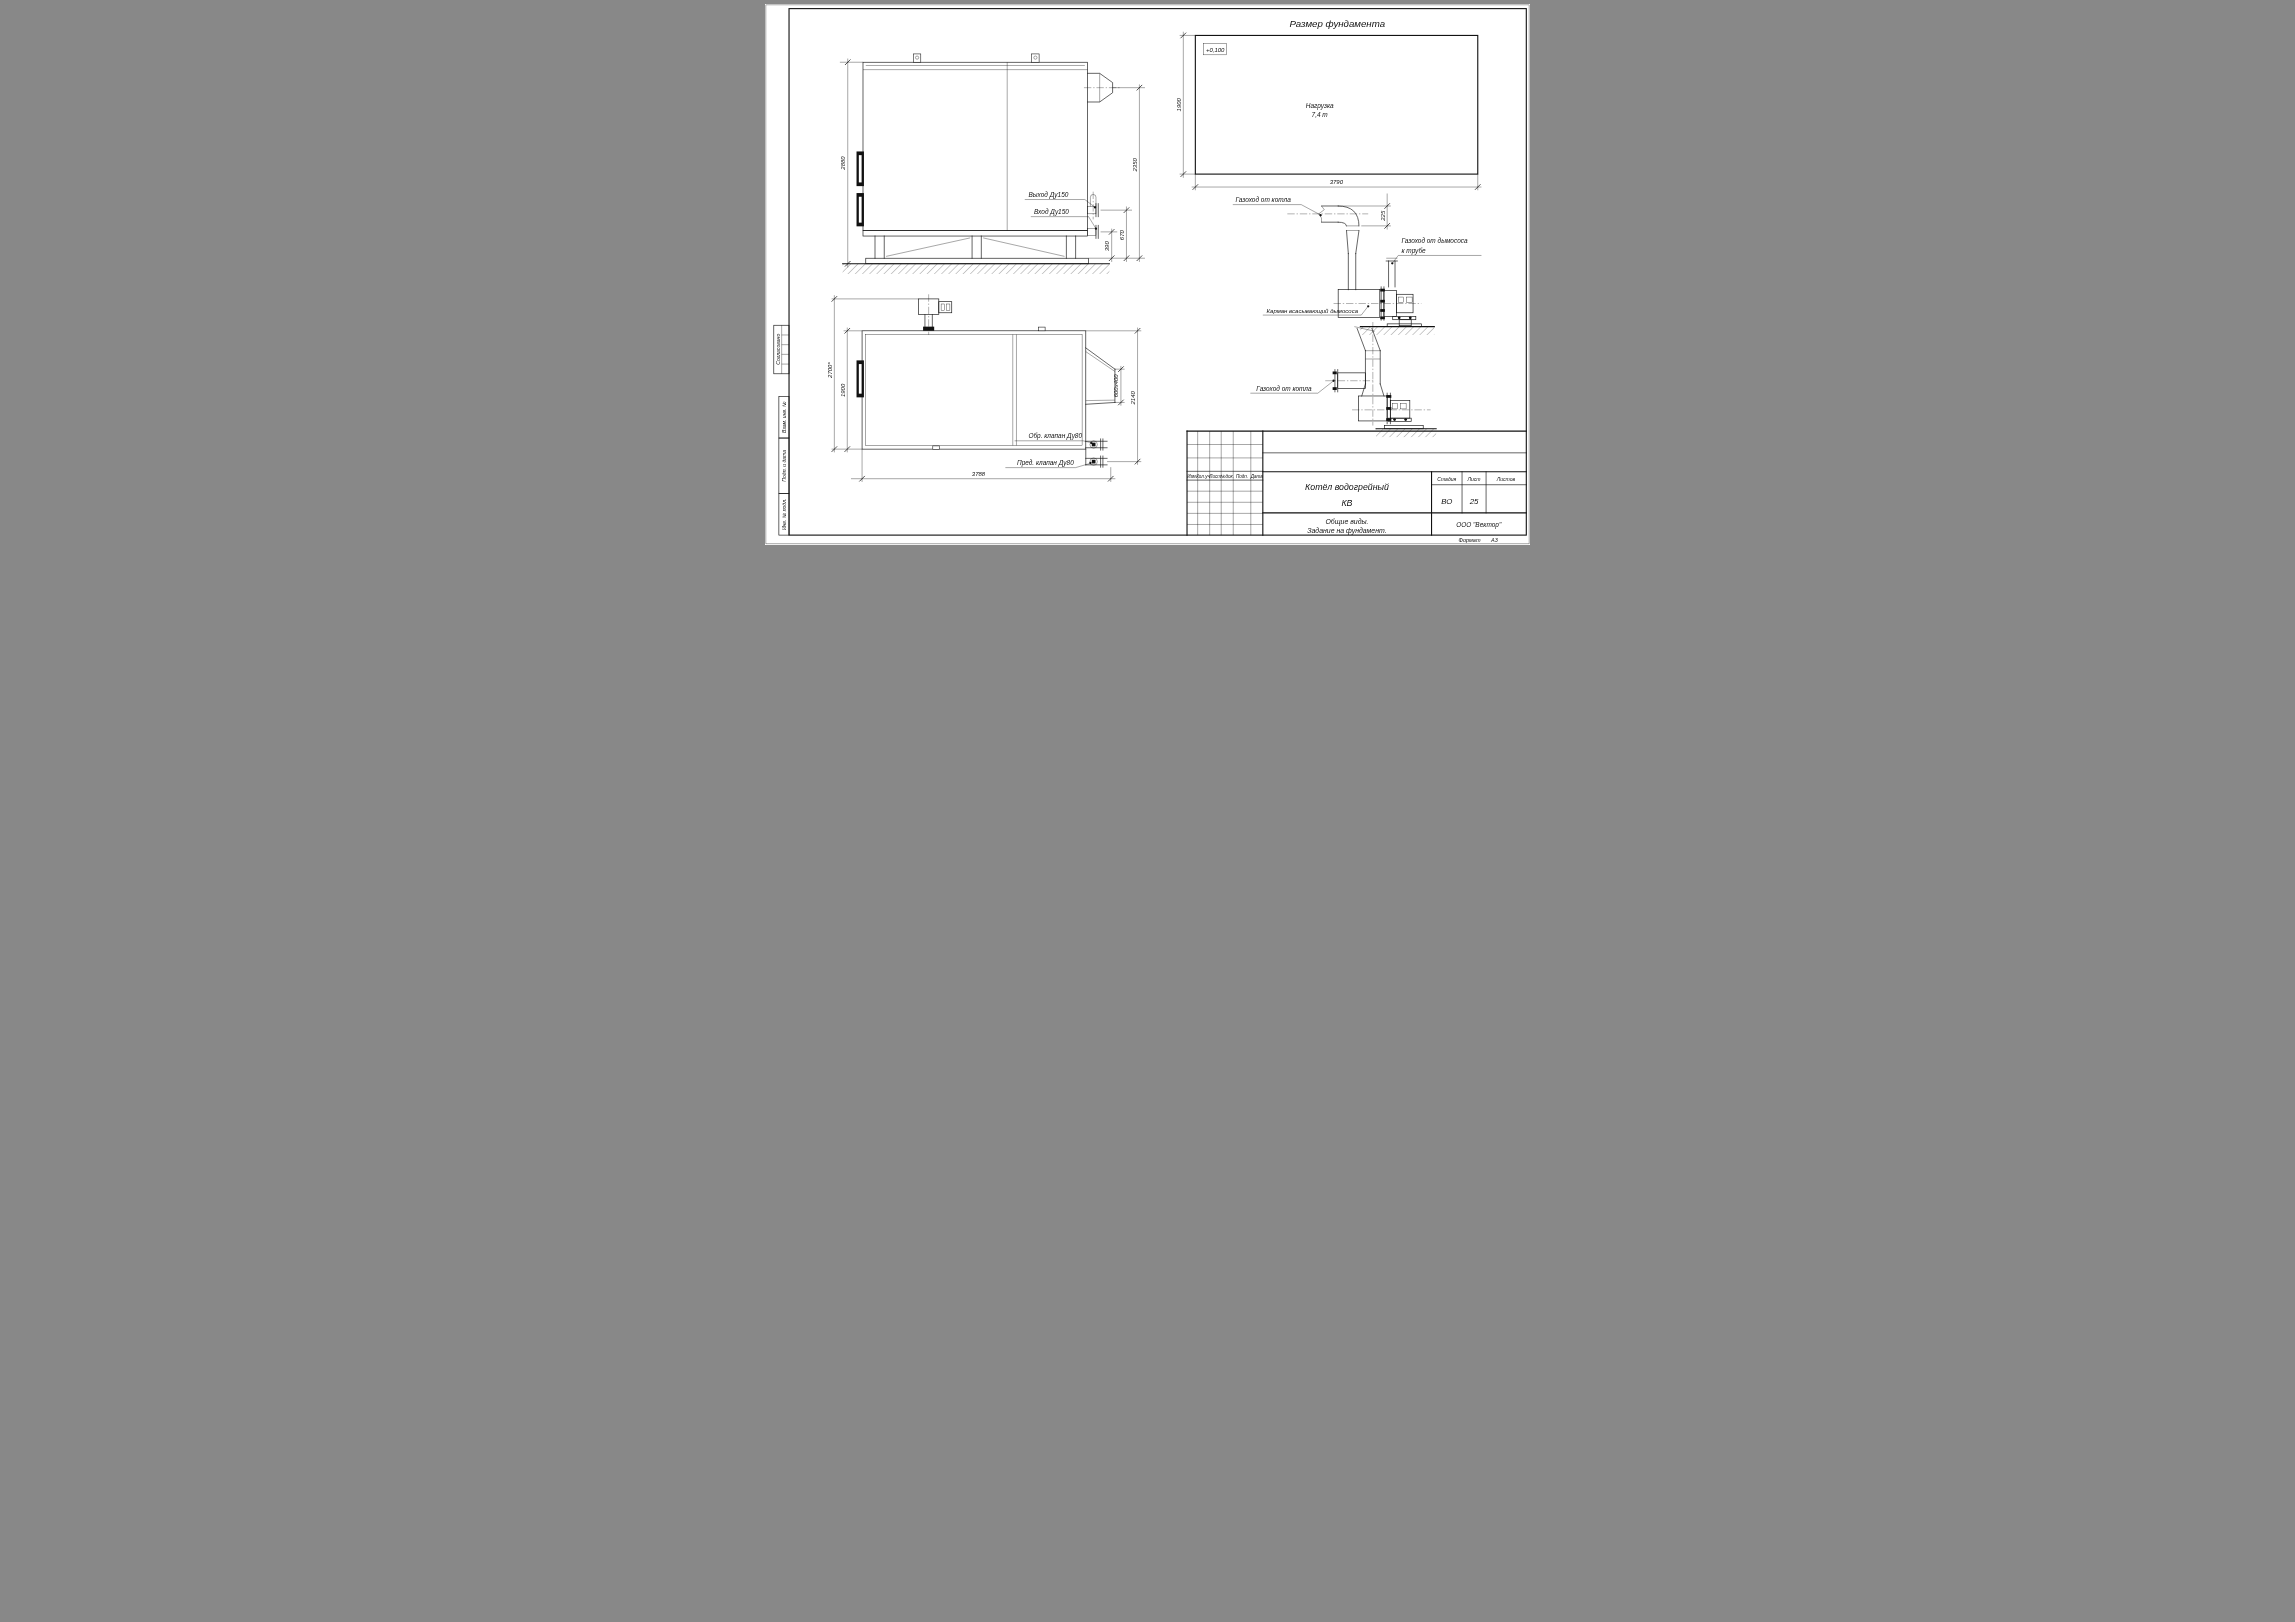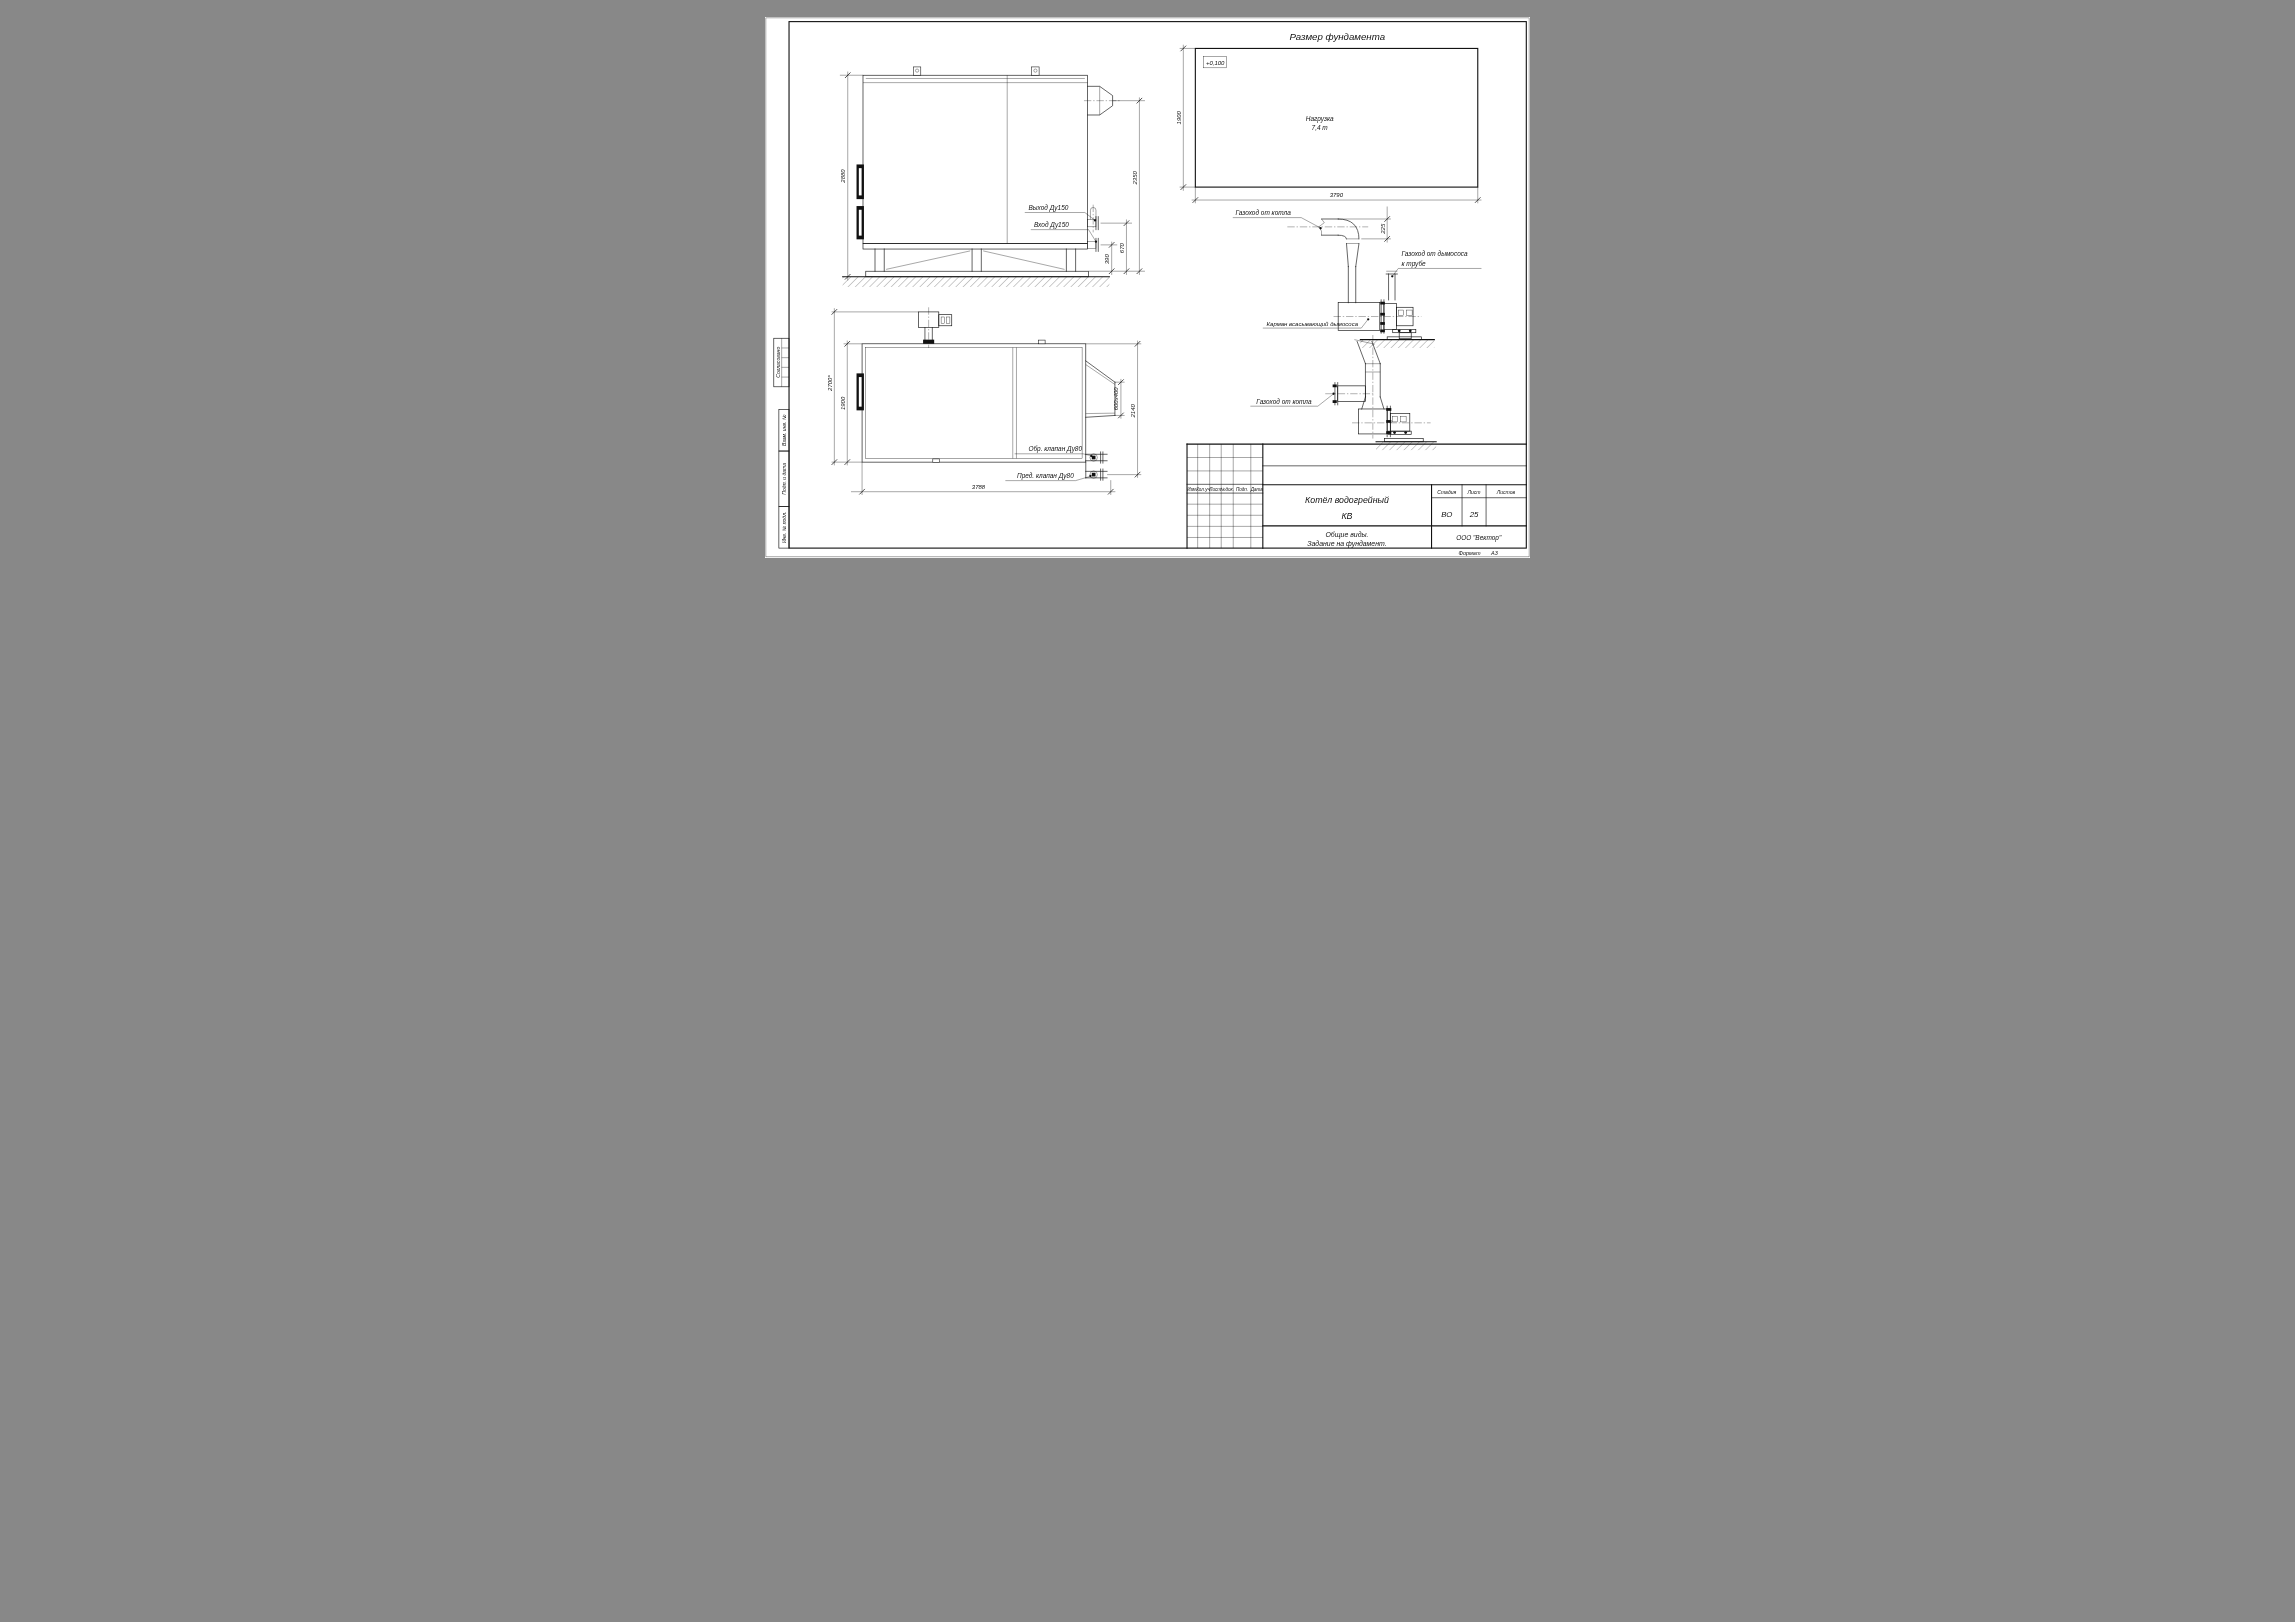--- a/index.html
+++ b/index.html
@@ -1,16 +1,16 @@
 <!DOCTYPE html>
 <html style="font-size:7.4px"><head>
 <meta charset="utf-8">
 <style>
   html,body{margin:0;padding:0;background:#888;}
-  .sheet{background:#a21caf;width:100%;max-width:765px;margin:17px auto;text-decoration:underline;}
+  .sheet{background:#a21caf;width:100%;max-width:765px;margin:4px auto;text-decoration:underline;}
   svg{display:block;width:100%;height:auto;background:#fff;}
   .thick{stroke:#111;stroke-width:2.4;fill:none;stroke-linecap:square;}
   .med{stroke:#111;stroke-width:1.4;fill:none;stroke-linecap:square;}
   .thin{stroke:#111;stroke-width:0.8;fill:none;}
   .cl{stroke:#111;stroke-width:0.7;stroke-dasharray:16 4 3 4;fill:none;}
   .blk{fill:#111;stroke:none;}
   .wht{fill:#fff;stroke:#111;stroke-width:1.2;}
   .tk line{stroke:#111;stroke-width:1.6;}
   text{font-family:"Liberation Sans",sans-serif;font-style:italic;fill:#111;}
   .t13{font-size:13px;} .t14{font-size:14px;} .t12{font-size:12px;}

